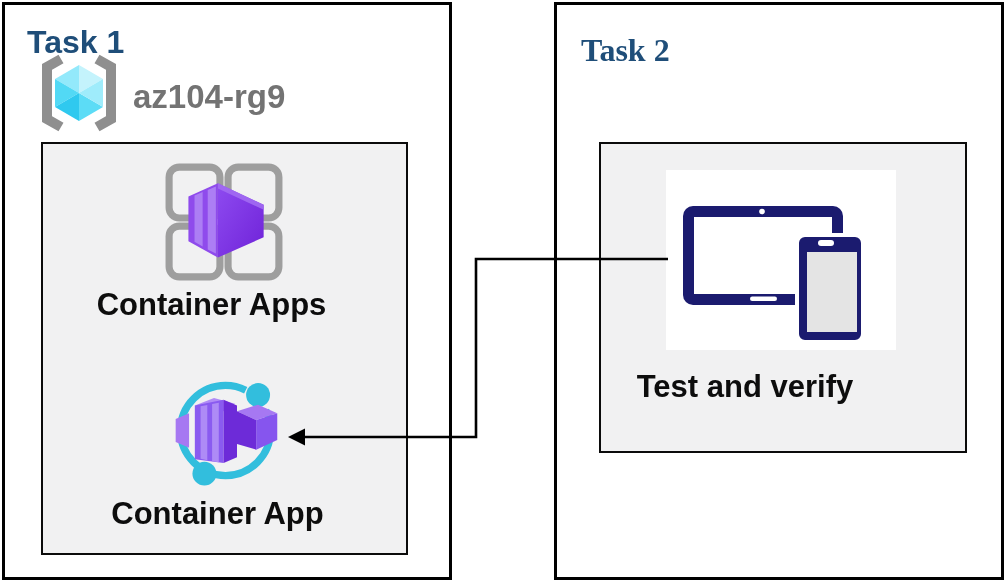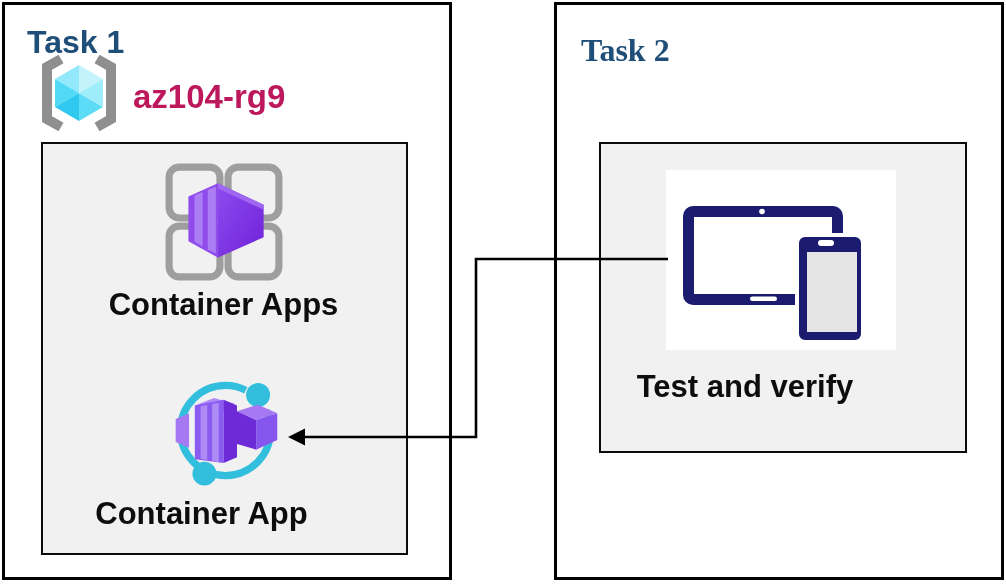--- a/index.html
+++ b/index.html
@@ -42,26 +42,26 @@
     text-align:center;
     font-size:31px;
     font-weight:bold;
     color:#0d0d0d;
     line-height:35px;
     white-space:nowrap;
   }
   #rg-icon{position:absolute;left:33px;top:54px;width:92px;height:80px;}
   #rg-name{
     position:absolute;left:133px;top:78px;
-    font-size:33px;font-weight:bold;color:#be185d;white-space:nowrap;
+    font-size:33px;font-weight:bold;color:#737373;white-space:nowrap;
   }
   #cae-icon{position:absolute;left:163px;top:160px;width:122px;height:124px;}
-  #cae-label{left:40px;top:287px;width:367px;}
+  #cae-label{left:28px;top:287px;width:367px;}
   #ca-icon{position:absolute;left:168px;top:373px;width:115px;height:115px;}
-  #ca-label{left:41px;top:496px;width:321px;}
+  #ca-label{left:57px;top:496px;width:321px;}
   #white-square{
     position:absolute;left:666px;top:170px;width:230px;height:180px;
     background:#ffffff;
   }
   #devices-icon{position:absolute;left:0;top:0;width:230px;height:180px;}
   #test-label{left:599px;top:369px;width:292px;}
   #connector-overlay{
     position:absolute;left:0;top:0;width:1006px;height:584px;
     pointer-events:none;
   }

